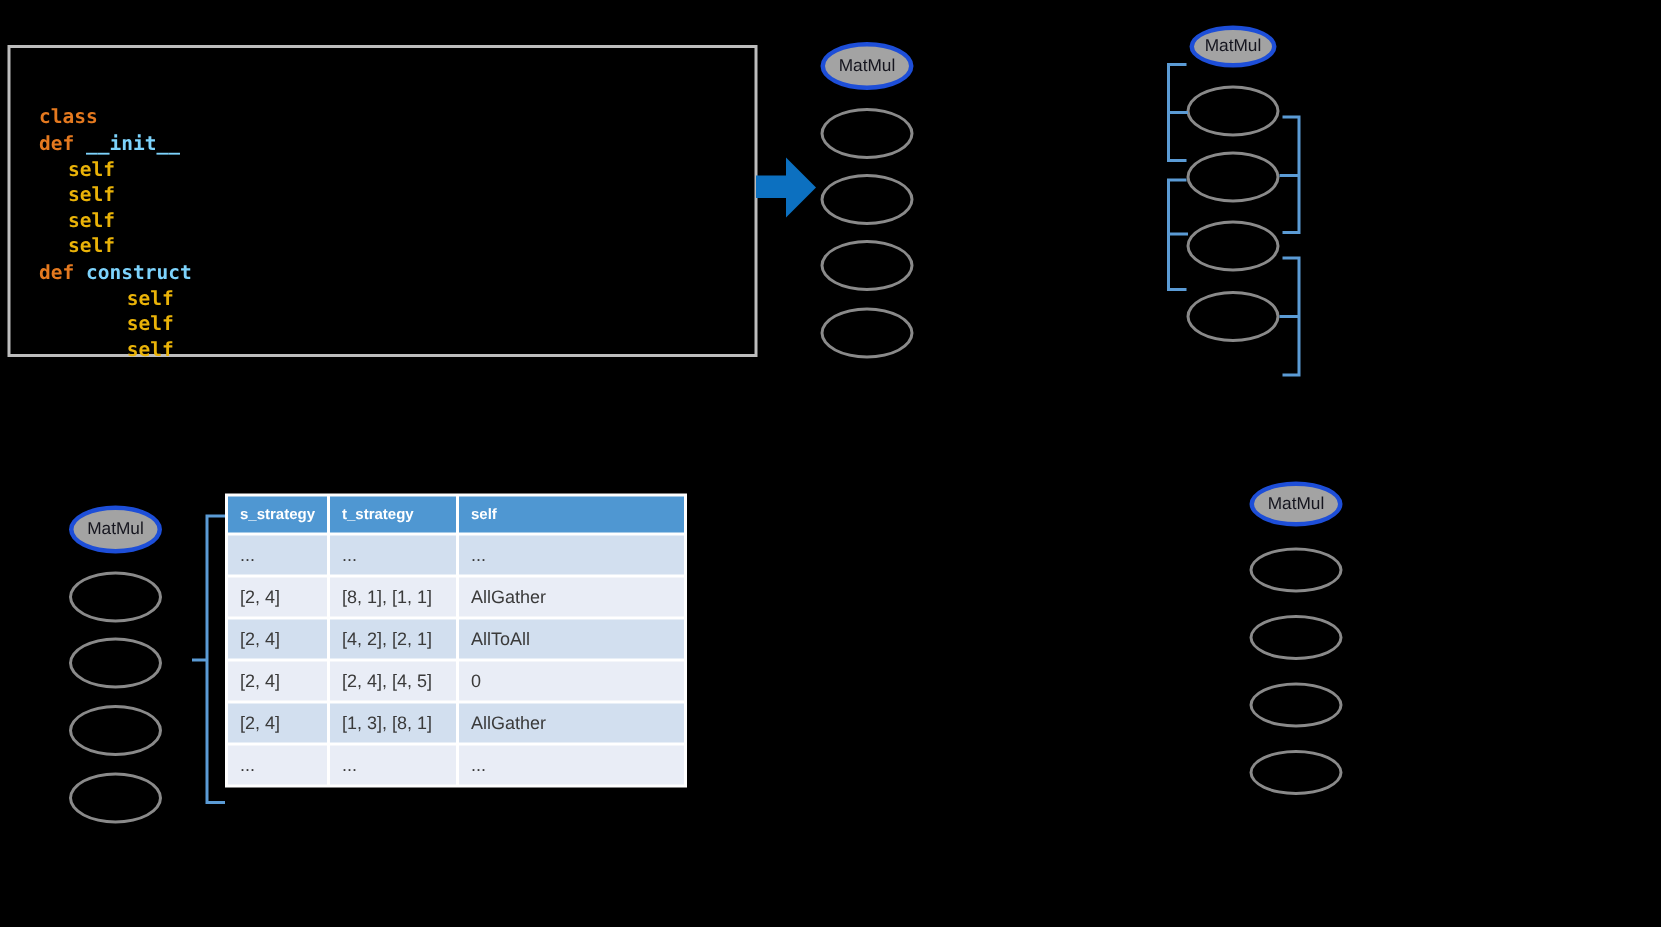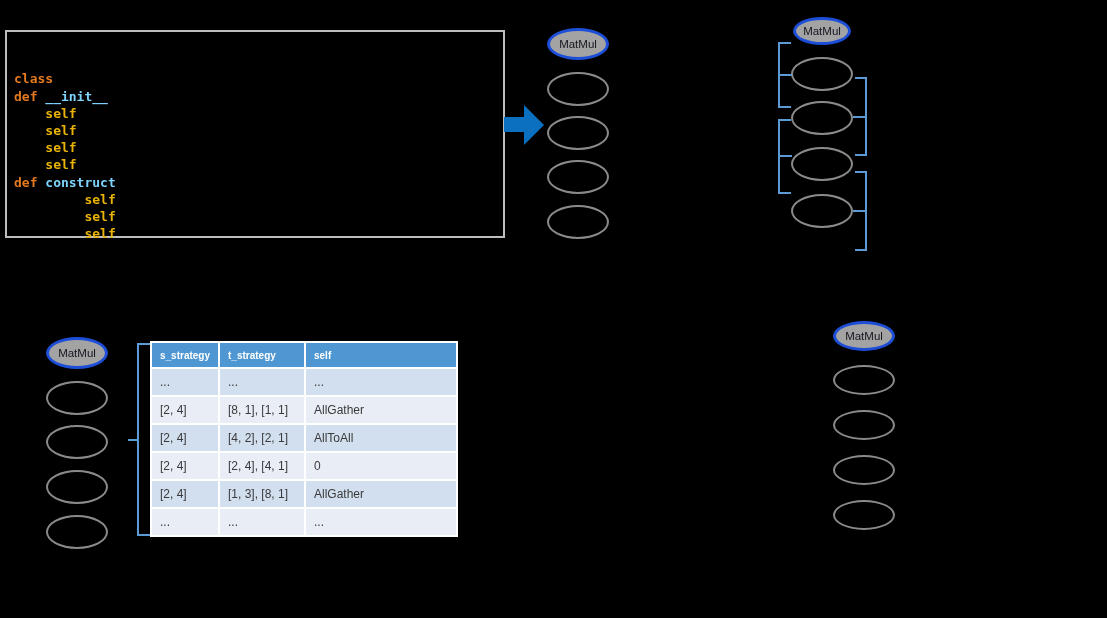--- a/index.html
+++ b/index.html
@@ -6,21 +6,21 @@
   .canvas{position:relative;width:1107px;height:618px;background:#000;overflow:hidden;
           font-family:"Liberation Sans",sans-serif;}
 
   
   .code-box{position:absolute;left:5px;top:30px;width:489px;height:200px;
             border:2px solid #BDBDBD;background:transparent;
             font-family:"DejaVu Sans Mono",monospace;font-weight:bold;
             font-size:13px;line-height:17.2px;white-space:pre;
             padding:4px 0 0 7px;}
   .code-line{white-space:pre;}
-  .tok-kw{color:#E4791F;}
+  .tok-kw{color:#E4791F;margin-left:12px;}
   .tok-fn{color:#7dd3fc;}
   .tok-var{color:#eab308;}
 
   
   .arrow-shaft{position:absolute;left:504px;top:117px;width:21px;height:15px;background:#0C70C0;}
   .arrow-head{position:absolute;left:524px;top:105px;width:0;height:0;
               border-top:20px solid transparent;border-bottom:20px solid transparent;
               border-left:20px solid #0C70C0;}
 
   
@@ -28,21 +28,21 @@
   .node.empty{border:2px solid #8A8A8A;background:transparent;}
   .node.root{background:#a3a3a3;border:3px solid #1d4ed8;color:#15151e;
              display:flex;align-items:center;justify-content:center;
              font-size:11.5px;}
 
   
   .overlay{position:absolute;left:0;top:0;pointer-events:none;}
   .overlay path{stroke:#5B9BD5;stroke-width:2;fill:none;}
 
   
-  .strategy-table{position:absolute;left:150px;top:341px;border-collapse:separate;
+  .strategy-table{position:absolute;left:150px;top:329px;border-collapse:separate;
                   border-spacing:2px;background:#FFFFFF;table-layout:fixed;}
   .strategy-table th{background:#4F97D2;color:#FFFFFF;font-size:10px;font-weight:bold;
                      text-align:left;padding:0 0 0 8px;height:24px;}
   .strategy-table td{font-size:12px;color:#3A3A3A;padding:0 0 0 8px;height:26px;}
   .strategy-table .col-s{width:66px;}
   .strategy-table .col-t{width:84px;}
   .strategy-table .col-c{width:150px;}
   tr.band-a td{background:#D2DFEF;}
   tr.band-b td{background:#E9EDF6;}
 </style>
@@ -114,21 +114,21 @@
           <td>[8, 1], [1, 1]</td>
           <td>AllGather</td>
         </tr>
         <tr class="band-a">
           <td>[2, 4]</td>
           <td>[4, 2], [2, 1]</td>
           <td>AllToAll</td>
         </tr>
         <tr class="band-b">
           <td>[2, 4]</td>
-          <td>[2, 4], [4, 1]</td>
+          <td>[2, 4], [4, 5]</td>
           <td>0</td>
         </tr>
         <tr class="band-a">
           <td>[2, 4]</td>
           <td>[1, 3], [8, 1]</td>
           <td>AllGather</td>
         </tr>
         <tr class="band-b">
           <td>...</td>
           <td>...</td>

